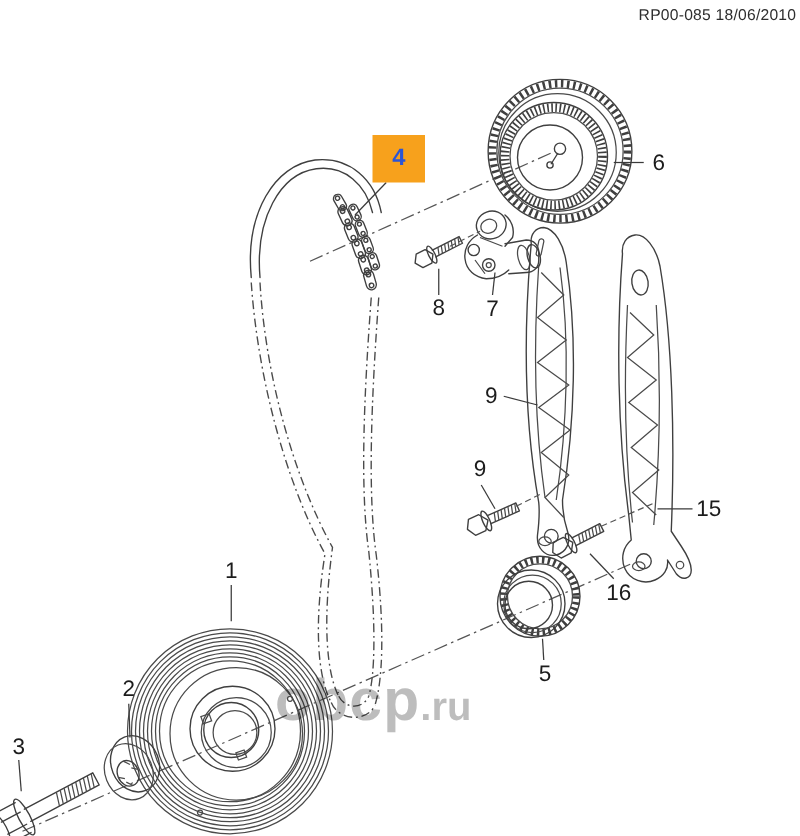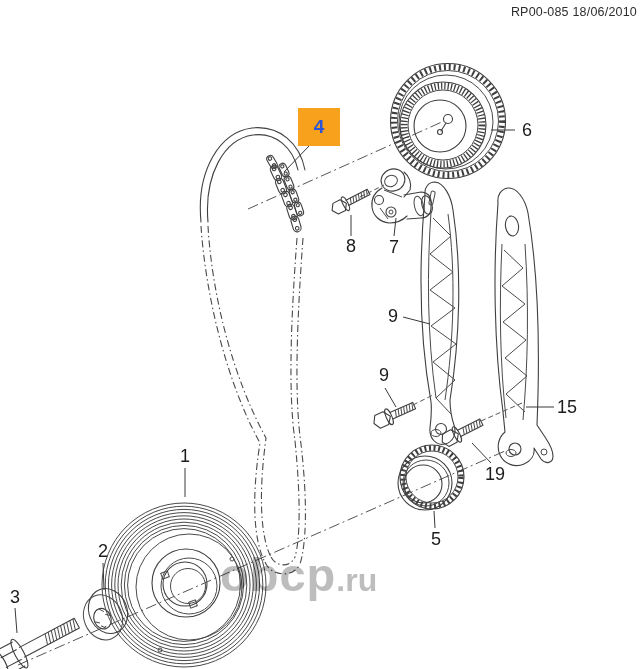--- a/index.html
+++ b/index.html
@@ -16,21 +16,21 @@
     position:absolute;z-index:3;transform:translate(-50%,-50%);
     font-size:18px;color:#1c1c1c;line-height:1;white-space:nowrap;
     cursor:pointer;
   }
   .sel-box{
     position:absolute;left:298px;top:108px;width:42px;height:38px;z-index:3;
     display:flex;align-items:center;justify-content:center;
     font-size:19px;font-weight:bold;cursor:pointer;
   }
   .watermark{
-    position:absolute;left:220px;top:551px;z-index:2;
+    position:absolute;left:220px;top:536px;z-index:2;
     color:#b2b2b2;opacity:.85;mix-blend-mode:multiply;
     font-weight:bold;line-height:1;white-space:nowrap;
   }
   .watermark .wm-main{font-size:47px;letter-spacing:1px;}
   .watermark .wm-suffix{font-size:32px;}
   .ln{fill:none;stroke:#3f3f3f;stroke-width:1.1;stroke-linecap:round;stroke-linejoin:round;}
   .thin{fill:none;stroke:#4a4a4a;stroke-width:1;}
   .cl{fill:none;stroke:#555;stroke-width:1;stroke-dasharray:11 3.5 2 3.5;}
   .axis{fill:none;stroke:#555;stroke-width:1;stroke-dasharray:5 3;}
   .phantom{fill:none;stroke:#4a4a4a;stroke-width:1.1;stroke-dasharray:7 3 1.5 3;fill:none;}
@@ -261,15 +261,15 @@
   <div class="callout" style="left:185px;top:456px;">1</div>
   <div class="callout" style="left:103px;top:551px;">2</div>
   <div class="callout" style="left:15px;top:597px;">3</div>
   <div class="callout" style="left:436px;top:539px;">5</div>
   <div class="callout" style="left:527px;top:130px;">6</div>
   <div class="callout" style="left:394px;top:247px;">7</div>
   <div class="callout" style="left:351px;top:246px;">8</div>
   <div class="callout" style="left:393px;top:316px;">9</div>
   <div class="callout" style="left:384px;top:375px;">9</div>
   <div class="callout" style="left:567px;top:407px;">15</div>
-  <div class="callout" style="left:495px;top:474px;">19</div>
+  <div class="callout" style="left:495px;top:474px;">16</div>
 
 </div>
 
 </body></html>

